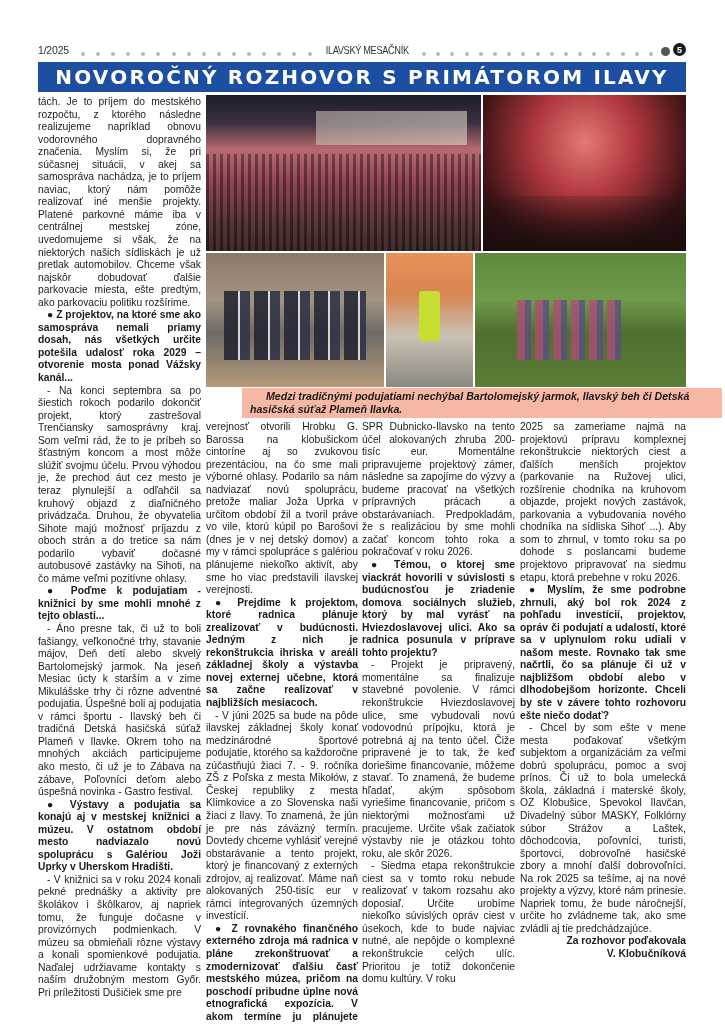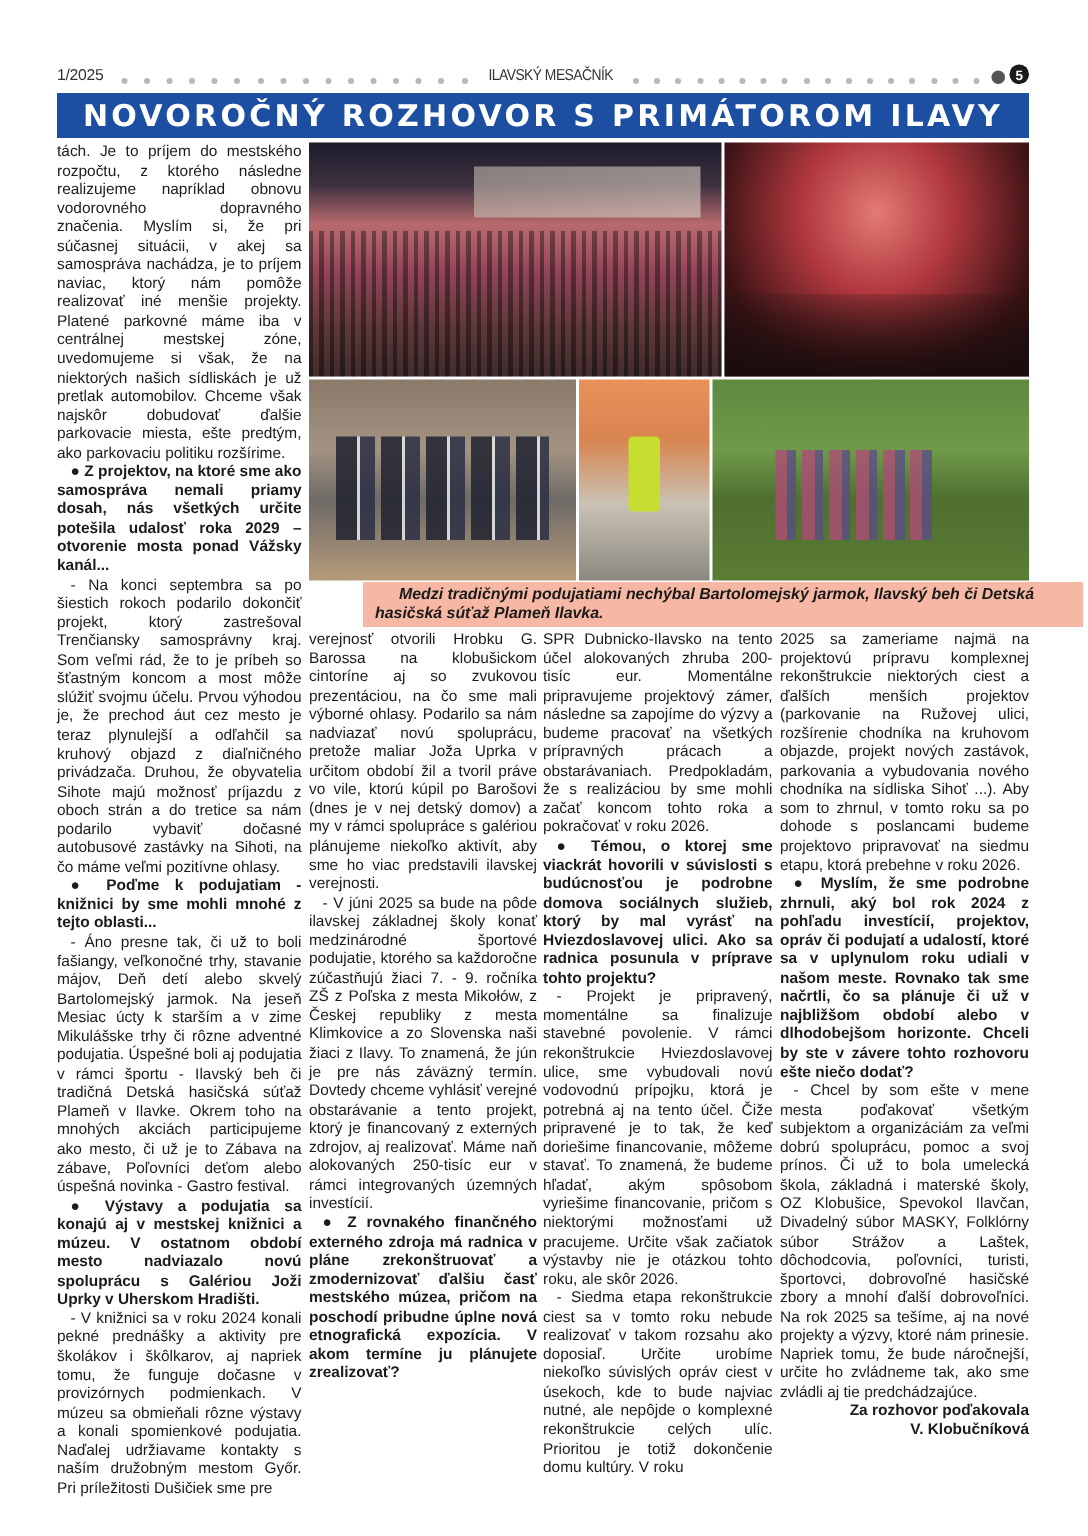--- a/index.html
+++ b/index.html
@@ -128,26 +128,27 @@
       <p class="cont">tách. Je to príjem do mestského rozpočtu, z ktorého následne realizujeme napríklad obnovu vodorovného dopravného značenia. Myslím si, že pri súčasnej situácii, v akej sa samospráva nachádza, je to príjem naviac, ktorý nám pomôže realizovať iné menšie projekty. Platené parkovné máme iba v centrálnej mestskej zóne, uvedomujeme si však, že na niektorých našich sídliskách je už pretlak automobilov. Chceme však najskôr dobudovať ďalšie parkovacie miesta, ešte predtým, ako parkovaciu politiku rozšírime.</p>
       <p class="q">Z projektov, na ktoré sme ako samospráva nemali priamy dosah, nás všetkých určite potešila udalosť roka 2029 – otvorenie mosta ponad Vážsky kanál...</p>
       <p class="a">- Na konci septembra sa po šiestich rokoch podarilo dokončiť projekt, ktorý zastrešoval Trenčiansky samosprávny kraj. Som veľmi rád, že to je príbeh so šťastným koncom a most môže slúžiť svojmu účelu. Prvou výhodou je, že prechod áut cez mesto je teraz plynulejší a odľahčil sa kruhový objazd z diaľničného privádzača. Druhou, že obyvatelia Sihote majú možnosť príjazdu z oboch strán a do tretice sa nám podarilo vybaviť dočasné autobusové zastávky na Sihoti, na čo máme veľmi pozitívne ohlasy.</p>
       <p class="q">Poďme k podujatiam - knižnici by sme mohli mnohé z tejto oblasti...</p>
       <p class="a">- Áno presne tak, či už to boli fašiangy, veľkonočné trhy, stavanie májov, Deň detí alebo skvelý Bartolomejský jarmok. Na jeseň Mesiac úcty k starším a v zime Mikulášske trhy či rôzne adventné podujatia. Úspešné boli aj podujatia v rámci športu - Ilavský beh či tradičná Detská hasičská súťaž Plameň v Ilavke. Okrem toho na mnohých akciách participujeme ako mesto, či už je to Zábava na zábave, Poľovníci deťom alebo úspešná novinka - Gastro festival.</p>
       <p class="q">Výstavy a podujatia sa konajú aj v mestskej knižnici a múzeu. V ostatnom období mesto nadviazalo novú spoluprácu s Galériou Joži Uprky v Uherskom Hradišti.</p>
       <p class="a">- V knižnici sa v roku 2024 konali pekné prednášky a aktivity pre školákov i škôlkarov, aj napriek tomu, že funguje dočasne v provizórnych podmienkach. V múzeu sa obmieňali rôzne výstavy a konali spomienkové podujatia. Naďalej udržiavame kontakty s naším družobným mestom Győr. Pri príležitosti Dušičiek sme pre</p>
     </div>
   <div class="col c2">
       <p class="cont">verejnosť otvorili Hrobku G. Barossa na klobušickom cintoríne aj so zvukovou prezentáciou, na čo sme mali výborné ohlasy. Podarilo sa nám nadviazať novú spoluprácu, pretože maliar Joža Uprka v určitom období žil a tvoril práve vo vile, ktorú kúpil po Barošovi (dnes je v nej detský domov) a my v rámci spolupráce s galériou plánujeme niekoľko aktivít, aby sme ho viac predstavili ilavskej verejnosti.</p>
+      <p class="q">Prejdime k projektom, ktoré radnica plánuje zrealizovať v budúcnosti. Jedným z nich je rekonštrukcia ihriska v areáli základnej školy a výstavba novej externej učebne, ktorá sa začne realizovať v najbližších mesiacoch.</p>
       <p class="a">- V júni 2025 sa bude na pôde ilavskej základnej školy konať medzinárodné športové podujatie, ktorého sa každoročne zúčastňujú žiaci 7. - 9. ročníka ZŠ z Poľska z mesta Mikołów, z Českej republiky z mesta Klimkovice a zo Slovenska naši žiaci z Ilavy. To znamená, že jún je pre nás záväzný termín. Dovtedy chceme vyhlásiť verejné obstarávanie a tento projekt, ktorý je financovaný z externých zdrojov, aj realizovať. Máme naň alokovaných 250-tisíc eur v rámci integrovaných územných investícií.</p>
       <p class="q">Z rovnakého finančného externého zdroja má radnica v pláne zrekonštruovať a zmodernizovať ďalšiu časť mestského múzea, pričom na poschodí pribudne úplne nová etnografická expozícia. V akom termíne ju plánujete zrealizovať?</p>
     </div>
   <div class="col c3">
       <p class="cont">SPR Dubnicko-Ilavsko na tento účel alokovaných zhruba 200-tisíc eur. Momentálne pripravujeme projektový zámer, následne sa zapojíme do výzvy a budeme pracovať na všetkých prípravných prácach a obstarávaniach. Predpokladám, že s realizáciou by sme mohli začať koncom tohto roka a pokračovať v roku 2026.</p>
-      <p class="q">Témou, o ktorej sme viackrát hovorili v súvislosti s budúcnosťou je podrobne domova sociálnych služieb, ktorý by mal vyrásť na Hviezdoslavovej ulici. Ako sa radnica posunula v príprave tohto projektu?</p>
+      <p class="q">Témou, o ktorej sme viackrát hovorili v súvislosti s budúcnosťou je zriadenie domova sociálnych služieb, ktorý by mal vyrásť na Hviezdoslavovej ulici. Ako sa radnica posunula v príprave tohto projektu?</p>
       <p class="a">- Projekt je pripravený, momentálne sa finalizuje stavebné povolenie. V rámci rekonštrukcie Hviezdoslavovej ulice, sme vybudovali novú vodovodnú prípojku, ktorá je potrebná aj na tento účel. Čiže pripravené je to tak, že keď doriešime financovanie, môžeme stavať. To znamená, že budeme hľadať, akým spôsobom vyriešime financovanie, pričom s niektorými možnosťami už pracujeme. Určite však začiatok výstavby nie je otázkou tohto roku, ale skôr 2026.</p>
       <p class="a">- Siedma etapa rekonštrukcie ciest sa v tomto roku nebude realizovať v takom rozsahu ako doposiaľ. Určite urobíme niekoľko súvislých opráv ciest v úsekoch, kde to bude najviac nutné, ale nepôjde o komplexné rekonštrukcie celých ulíc. Prioritou je totiž dokončenie domu kultúry. V roku</p>
     </div>
   <div class="col c4">
       <p class="cont">2025 sa zameriame najmä na projektovú prípravu komplexnej rekonštrukcie niektorých ciest a ďalších menších projektov (parkovanie na Ružovej ulici, rozšírenie chodníka na kruhovom objazde, projekt nových zastávok, parkovania a vybudovania nového chodníka na sídliska Sihoť ...). Aby som to zhrnul, v tomto roku sa po dohode s poslancami budeme projektovo pripravovať na siedmu etapu, ktorá prebehne v roku 2026.</p>
       <p class="q">Myslím, že sme podrobne zhrnuli, aký bol rok 2024 z pohľadu investícií, projektov, opráv či podujatí a udalostí, ktoré sa v uplynulom roku udiali v našom meste. Rovnako tak sme načrtli, čo sa plánuje či už v najbližšom období alebo v dlhodobejšom horizonte. Chceli by ste v závere tohto rozhovoru ešte niečo dodať?</p>
       <p class="a">- Chcel by som ešte v mene mesta poďakovať všetkým subjektom a organizáciám za veľmi dobrú spoluprácu, pomoc a svoj prínos. Či už to bola umelecká škola, základná i materské školy, OZ Klobušice, Spevokol Ilavčan, Divadelný súbor MASKY, Folklórny súbor Strážov a Laštek, dôchodcovia, poľovníci, turisti, športovci, dobrovoľné hasičské zbory a mnohí ďalší dobrovoľníci. Na rok 2025 sa tešíme, aj na nové projekty a výzvy, ktoré nám prinesie. Napriek tomu, že bude náročnejší, určite ho zvládneme tak, ako sme zvládli aj tie predchádzajúce.</p>
       <p class="sign">Za rozhovor poďakovala</p>
       <p class="sign">V. Klobučníková</p>
     </div>

